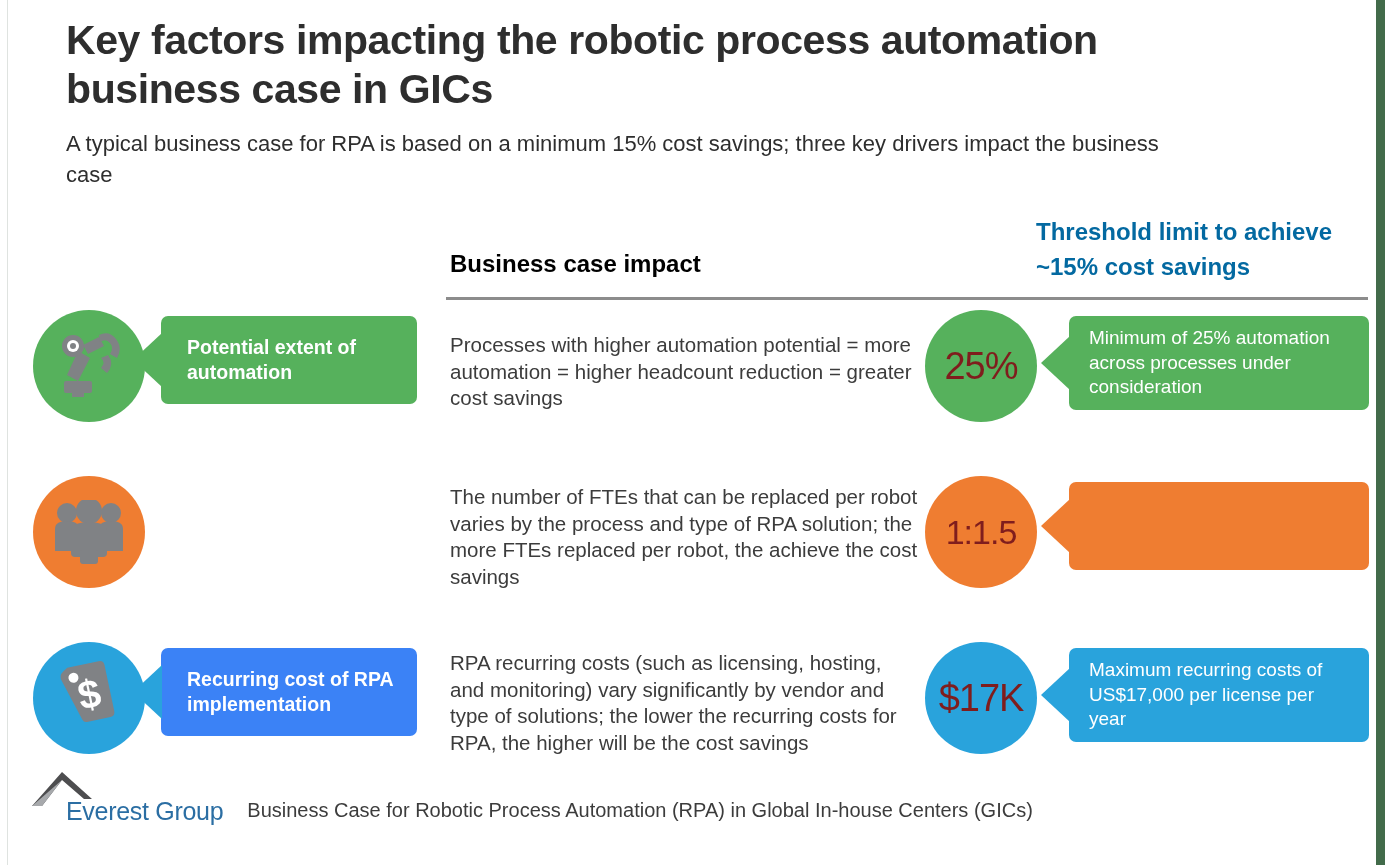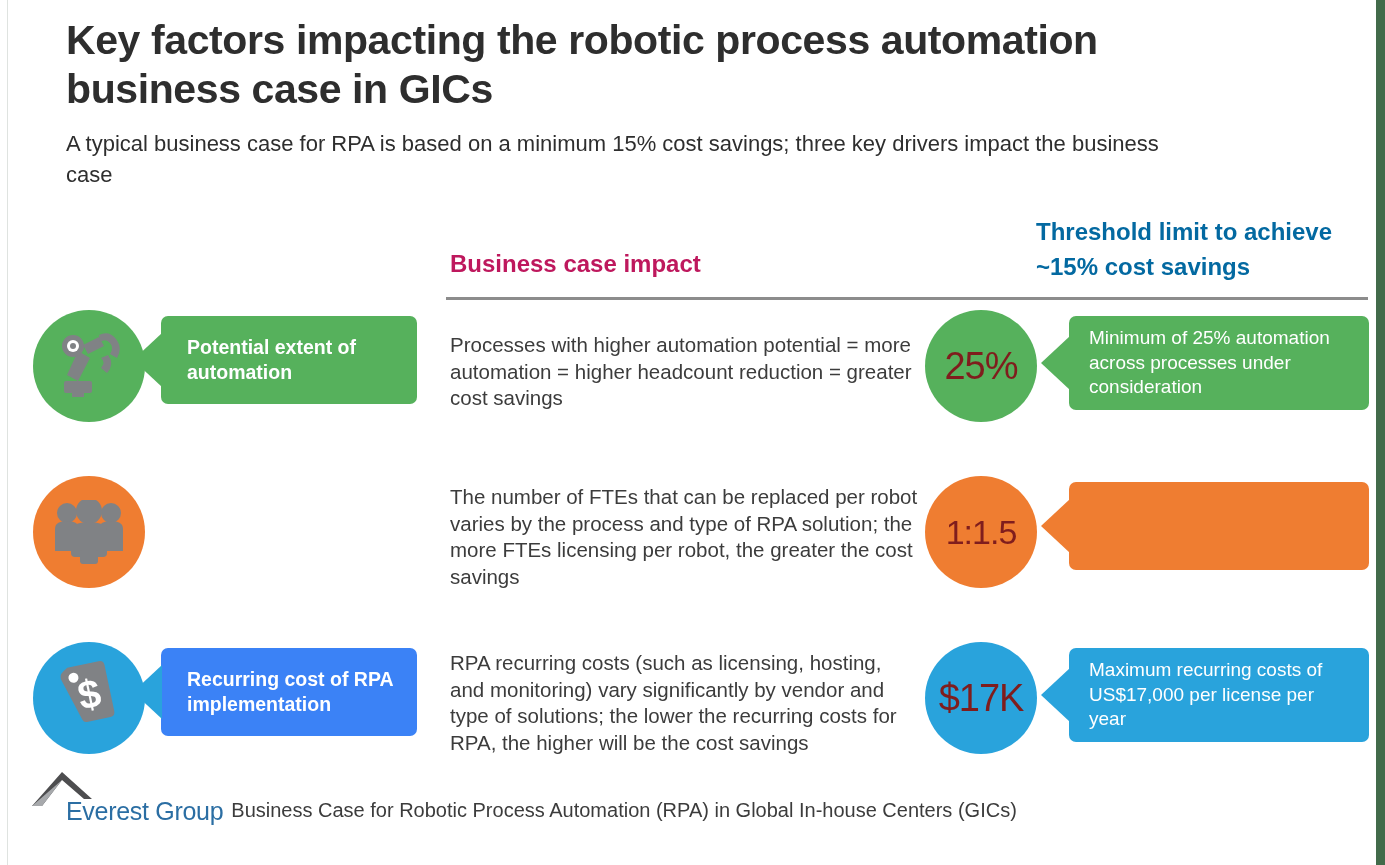--- a/index.html
+++ b/index.html
@@ -65,21 +65,21 @@
     font-weight: normal;
   }
 
   
   .col-head-impact {
     position: absolute;
     left: 450px;
     top: 250px;
     font-size: 24px;
     font-weight: bold;
-    color: #be185d;
+    color: #000000;
   }
   .col-head-threshold {
     position: absolute;
     left: 1036px;
     top: 214px;
     width: 345px;
     font-size: 24px;
     font-weight: bold;
     line-height: 35px;
     color: #0369a1;
@@ -206,21 +206,21 @@
     position: absolute;
     left: 30px;
     top: 795px;
     display: flex;
     align-items: flex-end;
   }
   .logo {
     display: flex;
     align-items: flex-end;
     position: relative;
-    margin-right: 8px;
+    margin-right: 24px;
   }
   .logo-mark {
     position: absolute;
     left: 2px;
     bottom: 14px;
   }
   .logo-word {
     font-size: 25px;
     font-weight: normal;
     color: #2b6ea3;
@@ -298,21 +298,21 @@
             <path d="M3 29 q0 -8 12 -8 q12 0 12 8 l0 22 l-24 0 Z"></path>
             <circle cx="59" cy="13" r="10"></circle>
             <path d="M47 29 q0 -8 12 -8 q12 0 12 8 l0 22 l-24 0 Z"></path>
             <circle cx="37" cy="11" r="13"></circle>
             <path d="M19 32 q0 -10 18 -10 q18 0 18 10 l0 21 q0 4 -4 4 l-28 0 q-4 0 -4 -4 Z"></path>
             <rect x="28" y="50" width="18" height="14" rx="3"></rect>
           </g>
         </svg>
       </span>
     </div>
-    <div class="impact-text" style="top:8px">The number of FTEs that can be replaced per robot varies by the process and type of RPA solution; the more FTEs licensing per robot, the greater the cost savings</div>
+    <div class="impact-text" style="top:8px">The number of FTEs that can be replaced per robot varies by the process and type of RPA solution; the more FTEs replaced per robot, the achieve the cost savings</div>
     <div class="value-circle" id="r1-value-circle" style="background: rgb(239, 125, 49);">
       <span class="value small">1:1.5</span>
     </div>
     <div class="threshold-callout" id="r1-threshold" style="background: rgb(239, 125, 49);">
       <span class="callout-arrow" id="r1-tarrow" style="color: rgb(239, 125, 49);"></span>
     </div>
   </div>
 
   <div class="row row-3">
     <div class="icon-circle" id="r2-circle" style="background: rgb(41, 163, 220);">

